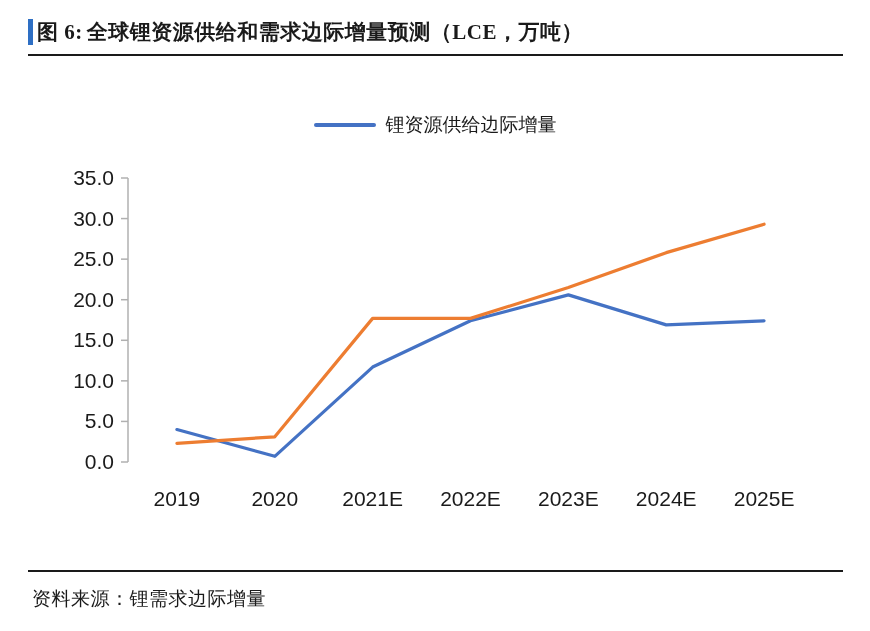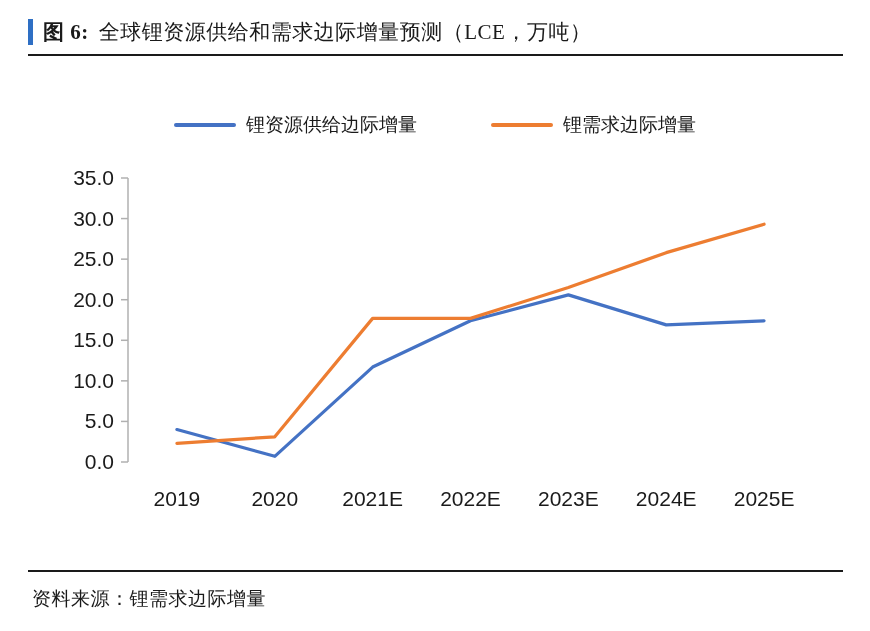--- a/index.html
+++ b/index.html
@@ -21,38 +21,38 @@
     box-sizing: border-box;
   }
   
   .title-block {
     position: absolute;
     left: 28px;
     top: 18px;
     width: 760px;
     display: flex;
     align-items: center;
-    gap: 10px;
+    gap: 4px;
   }
   .title-bar {
     width: 5px;
     height: 26px;
     background: #2e6fc4;
     flex: 0 0 auto;
   }
   .title-fig {
     font-family: "Liberation Serif", serif;
     font-weight: bold;
     font-size: 21px;
     letter-spacing: 0.5px;
     white-space: nowrap;
   }
   .title-text {
     font-family: "Liberation Serif", serif;
-    font-weight: normal;
+    font-weight: bold;
     font-size: 21px;
     letter-spacing: 0.5px;
     white-space: nowrap;
   }
   .title-rule {
     position: absolute;
     left: 28px;
     top: 54px;
     width: 815px;
     height: 2px;
@@ -134,24 +134,20 @@
     <span class="title-fig">图 6:</span>
     <span class="title-text">全球锂资源供给和需求边际增量预测（LCE，万吨）</span>
   </div>
   <div class="title-rule"></div>
 
   <div class="legend">
     <div class="legend-item">
       <span class="legend-swatch" style="background:#4472c4;"></span>
       <span class="legend-label">锂资源供给边际增量</span>
     </div>
-    <div class="legend-item">
-      <span class="legend-swatch" style="background:#ed7d31;"></span>
-      <span class="legend-label">锂需求边际增量</span>
-    </div>
   </div>
 
   <div class="plot-wrap">
     <svg class="chart" id="chart-svg" width="815" height="390" viewBox="0 0 815 390">
         <line x1="100" y1="18" x2="100" y2="302" stroke="#b0b0b0" stroke-width="1.5"></line>
         <line x1="93" y1="302" x2="100" y2="302" stroke="#b0b0b0" stroke-width="1.5"></line>
         <text x="86" y="309" class="ytick">0.0</text>
         <line x1="93" y1="261.42857142857144" x2="100" y2="261.42857142857144" stroke="#b0b0b0" stroke-width="1.5"></line>
         <text x="86" y="268.42857142857144" class="ytick">5.0</text>
         <line x1="93" y1="220.85714285714286" x2="100" y2="220.85714285714286" stroke="#b0b0b0" stroke-width="1.5"></line>

